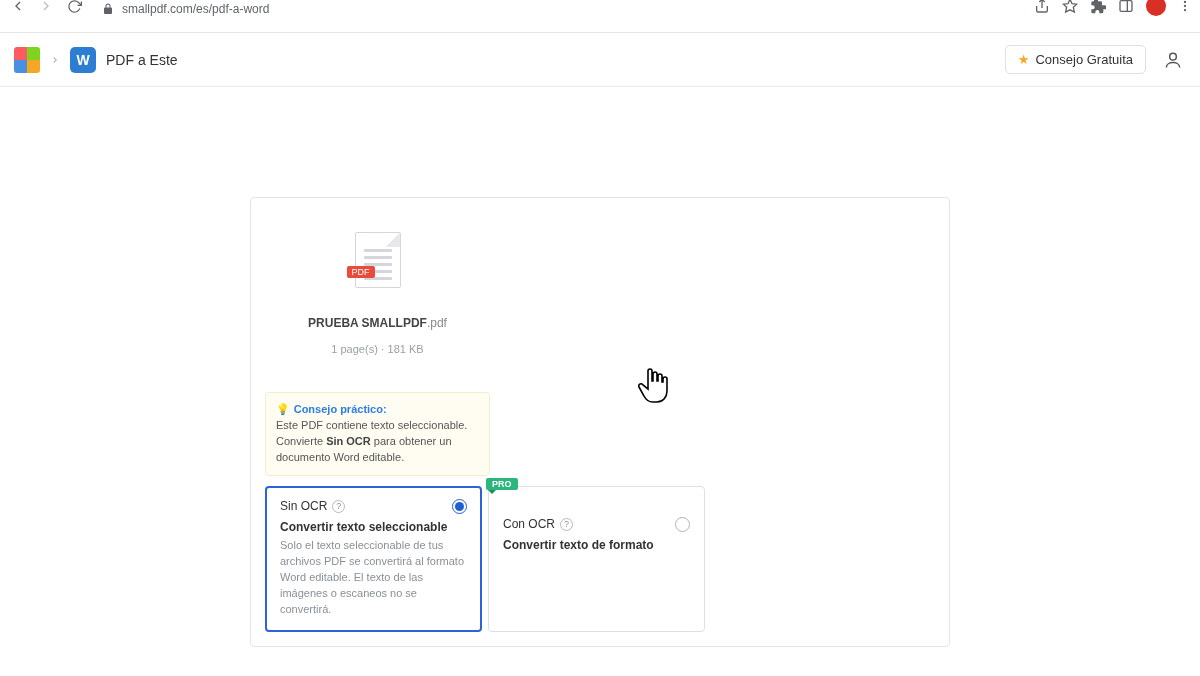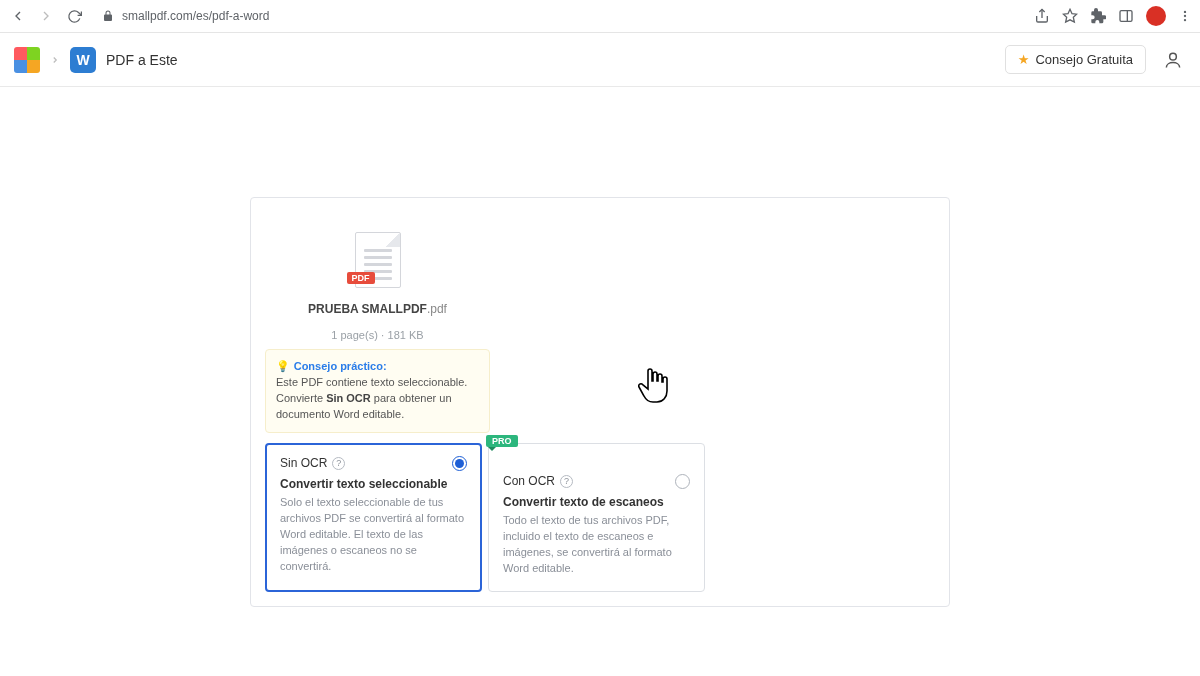--- a/index.html
+++ b/index.html
@@ -1,19 +1,19 @@
 <!DOCTYPE html>
 <html><head>
 <meta charset="utf-8">
 <style>
   * { box-sizing: border-box; margin: 0; padding: 0; }
   body { font-family: -apple-system, BlinkMacSystemFont, "Segoe UI", Arial, sans-serif; background: #fff; width: 1200px; height: 676px; overflow: hidden; }
 
   
-  .browser-bar { height: 26px; display: flex; align-items: center; padding: 16px 8px; border-bottom: 1px solid #e5e5e5; gap: 8px; }
+  .browser-bar { height: 26px; display: flex; align-items: flex-end; padding: 16px 8px; border-bottom: 1px solid #e5e5e5; gap: 8px; }
   .nav-btn { width: 20px; height: 20px; display: flex; align-items: center; justify-content: center; color: #5f6368; cursor: pointer; }
   .nav-btn.disabled { color: #bdbdbd; }
   .url-area { flex: 1; display: flex; align-items: center; gap: 8px; padding: 0 10px; color:#5f6368; }
   .url-text { font-size: 12px; color:#5f6368; }
   .right-icons { display: flex; align-items: center; gap: 12px; color:#5f6368; }
   .avatar-circle { width: 20px; height: 20px; border-radius: 50%; background: #d93025; }
 
   
   .app-bar { height: 54px; display: flex; align-items: center; justify-content: space-between; padding: 0 14px; border-bottom: 1px solid #e9e9e9; }
   .app-left { display: flex; align-items: center; gap: 10px; }
@@ -33,27 +33,27 @@
   
   .stage { display:flex; justify-content:center; padding-top: 110px; }
   .card { width: 700px; border:1px solid #e2e4e9; border-radius:4px; background:#fff; padding: 14px; display:flex; gap:10px; flex-wrap:wrap; }
 
   .left-col { width: 225px; display:flex; flex-direction:column; align-items:center; }
   .doc-icon-wrap { position:relative; width:46px; height:56px; margin-top:20px; }
   .doc-page { width:46px; height:56px; background:#fff; border:1px solid #d4d6db; border-radius:2px; position:relative; overflow:hidden; }
   .doc-page::before { content:""; position:absolute; top:0; right:0; width:14px; height:14px; background:linear-gradient(135deg, #fff 49%, #e6e8ec 50%); }
   .doc-lines { position:absolute; top:16px; left:8px; right:8px; }
   .doc-lines div { height:3px; background:#d4d6db; margin-bottom:4px; border-radius:1px; }
-  .pdf-tag { position:absolute; left:-8px; bottom:4px; background:#e74c3c; color:#fff; font-size:9px; font-weight:bold; padding:1px 5px; border-radius:2px; }
-  .file-name { margin-top:14px; font-size:12px; color:#444; text-align:right; }
+  .pdf-tag { position:absolute; left:-8px; bottom:10px; background:#e74c3c; color:#fff; font-size:9px; font-weight:normal; padding:1px 5px; border-radius:2px; }
+  .file-name { margin-top:28px; font-size:12px; color:#444; text-align:right; }
   .file-name b { font-weight:700; }
   .ext { color:#888; }
   .file-meta { font-size:11px; color:#9aa0a6; margin-top:13px; }
 
-  .tip-box { margin-top:8px; width:100%; background:#fffdf2; border:1px solid #f6eecb; border-radius:4px; padding:9px 10px; font-size:11px; line-height:1.45; color:#555; text-align:left;}
+  .tip-box { margin-top:37px; width:100%; background:#fffdf2; border:1px solid #f6eecb; border-radius:4px; padding:9px 10px; font-size:11px; line-height:1.45; color:#555; text-align:left;}
   .tip-title { color:#2b7de9; font-weight:600; }
   .bulb { color:#f5c518; margin-right:4px; }
   .tip-box b { color:#444; }
 
   .right-col { width: 440px; display:flex; flex-direction:column; gap:10px; }
   .opts-row { display:flex; gap:6px; }
   .option-card { flex:1; border:1px solid #dcdfe4; border-radius:4px; padding:30px 14px 14px; position:relative; cursor:pointer; }
   .option-card.selected { border:2px solid #2b64d8; padding:11px 13px 13px; }
   .opt-head { display:flex; align-items:center; justify-content:space-between; margin-bottom:6px; font-size:12px; color:#333;}
   .opt-head-left { display:flex; align-items:center; gap:5px;}
@@ -210,22 +210,21 @@
 
         <div class="option-card">
           <div class="pro-badge">PRO</div>
           <div class="opt-head">
             <div class="opt-head-left">
               <span>Con OCR</span>
               <span class="help-q">?</span>
             </div>
             <span class="radio"></span>
           </div>
-          <div class="opt-title">Convertir texto de escaneos</div>
-          <div class="opt-desc">Todo el texto de tus archivos PDF, incluido el texto de escaneos e imágenes, se convertirá al formato Word editable.</div>
+          <div class="opt-title">Convertir texto de formato</div>
         </div>
       </div>
 
     </div>
 
   </div>
 </div>
 
 <div class="hand-cursor" style="left:636px; top:278px;">
   <svg width="36" height="42" viewBox="0 0 36 42">

